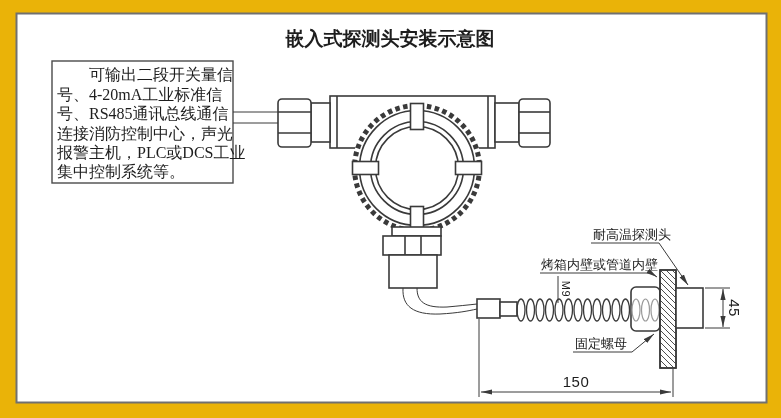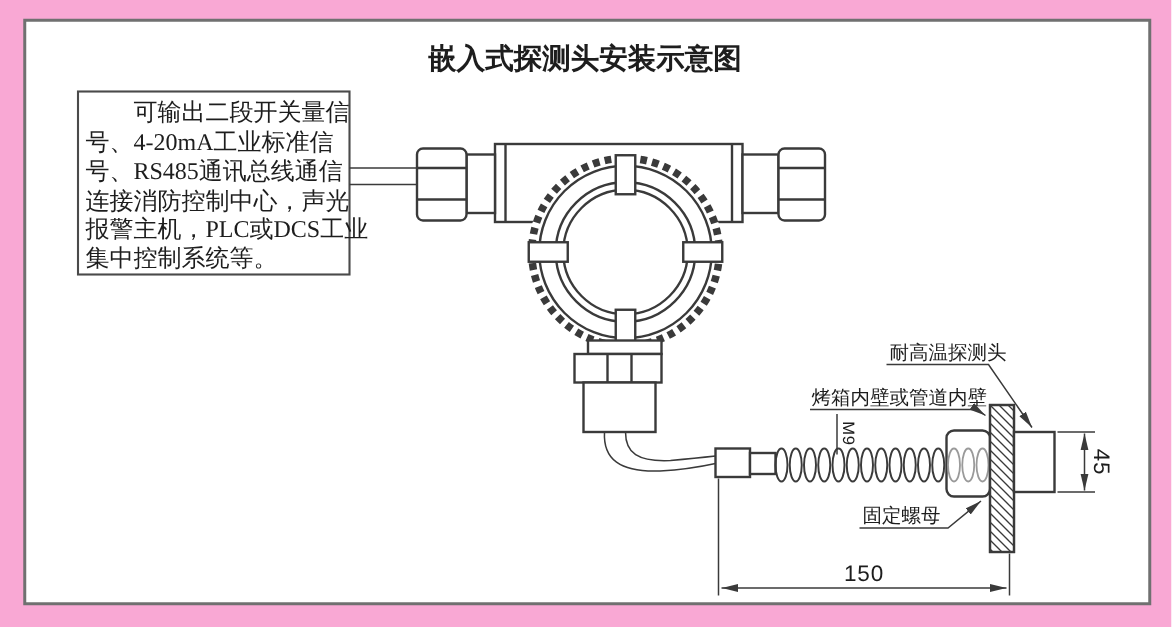--- a/index.html
+++ b/index.html
@@ -1,16 +1,16 @@
 <!DOCTYPE html>
 <html><head>
 <meta charset="utf-8">
 <style>
   html,body{margin:0;padding:0;background:#ffffff;}
-  .page{position:relative;width:781px;height:418px;background:#f9a8d4;overflow:hidden;
+  .page{position:relative;width:781px;height:418px;background:#eab308;overflow:hidden;
         font-family:"Liberation Sans",sans-serif;}
   svg{display:block;}
   svg text{fill:#1d1d1d;}
   .cjk{font-family:"Liberation Serif","DejaVu Serif",serif;}
   .dim{font-family:"Liberation Sans","DejaVu Sans",sans-serif;letter-spacing:0.5px;}
   .ln{stroke:#3a3a3a;stroke-width:1.6;fill:none;}
   .thin{stroke:#3a3a3a;stroke-width:1;fill:none;}
   .wfill{fill:#ffffff;stroke:#3a3a3a;stroke-width:1.6;}
 </style>
 </head>

